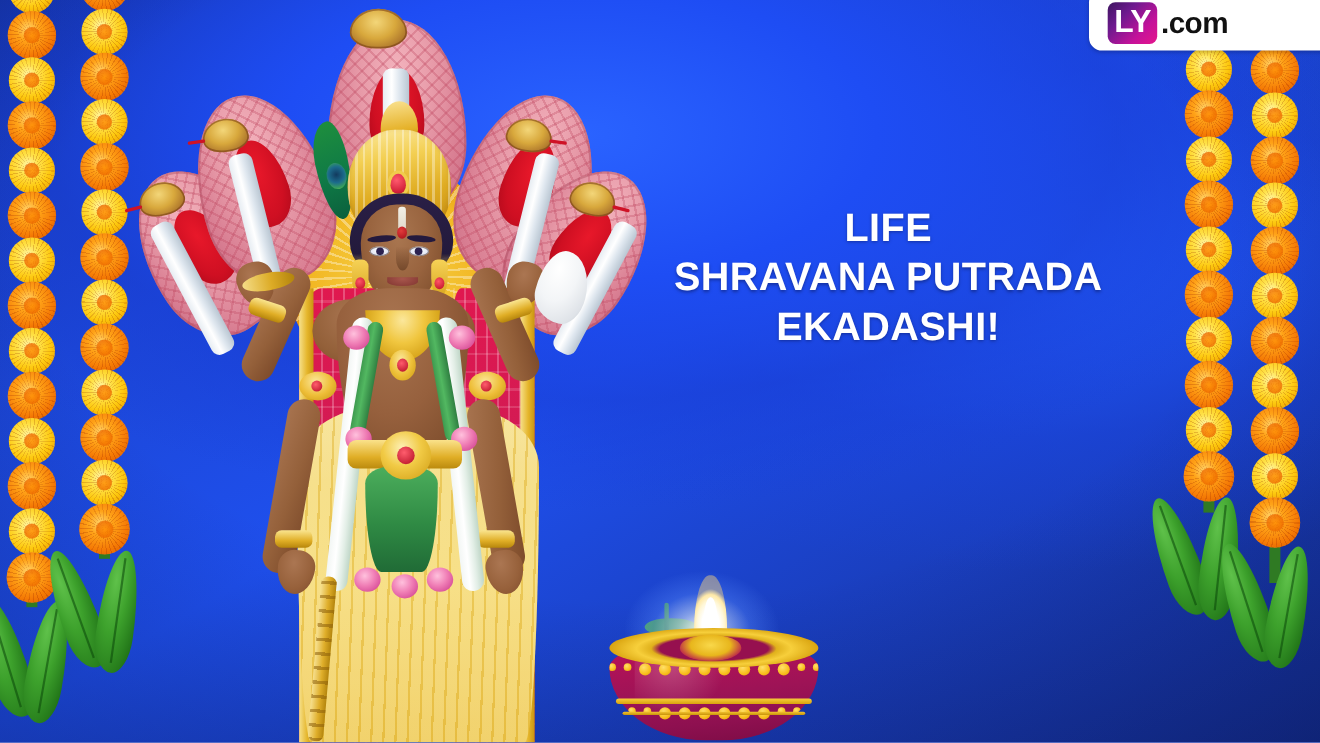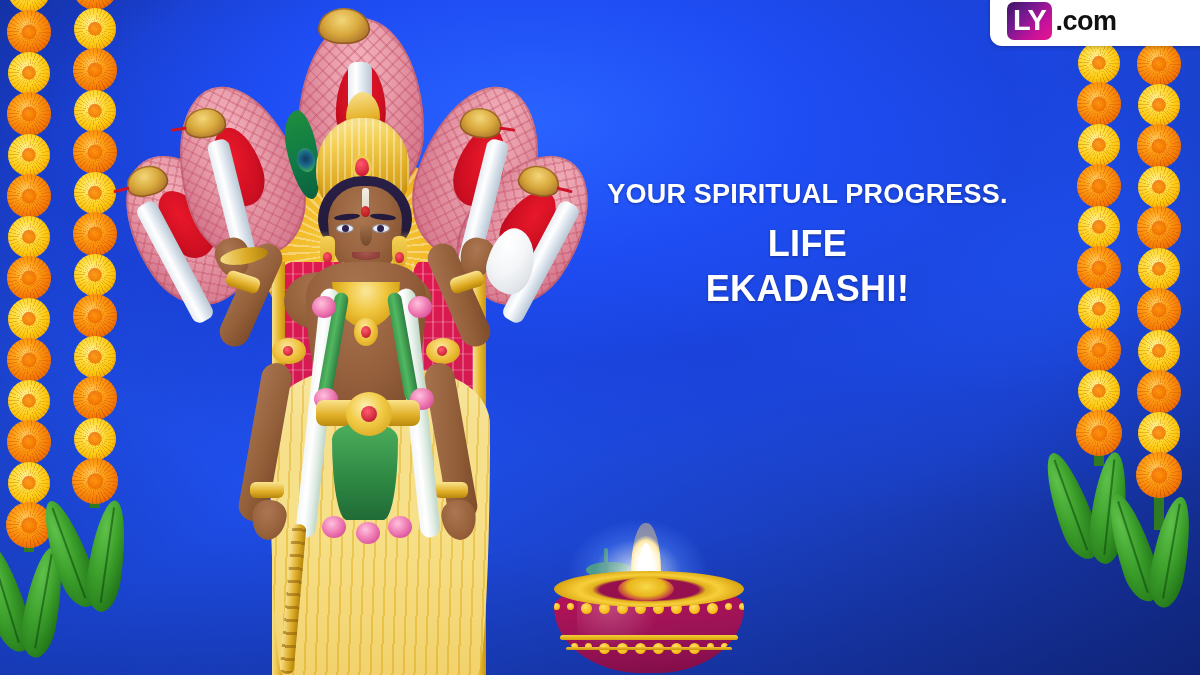--- a/index.html
+++ b/index.html
@@ -798,23 +798,23 @@
 
     <div class="mace">
         <i class="mace-rings"></i>
       </div>
     <div class="lotus-leaf"></div>
     <div class="lotus-stem"></div>
     <div class="lotus"></div>
   </div>
 
   <div class="msg">
-    <div class="line">YOUR SPIRITUAL PROGRESS.</div>
     <div class="bigblock">
       <div class="big">LIFE</div>
+      <div class="big">SHRAVANA PUTRADA</div>
       <div class="big">EKADASHI!</div>
     </div>
   </div>
 
   <div class="diya-wrap">
     <div class="glow"></div>
     <div class="flame"></div>
     <div class="flame-core"></div>
     <div class="bowl">
       <i class="bowl-shine"></i>

